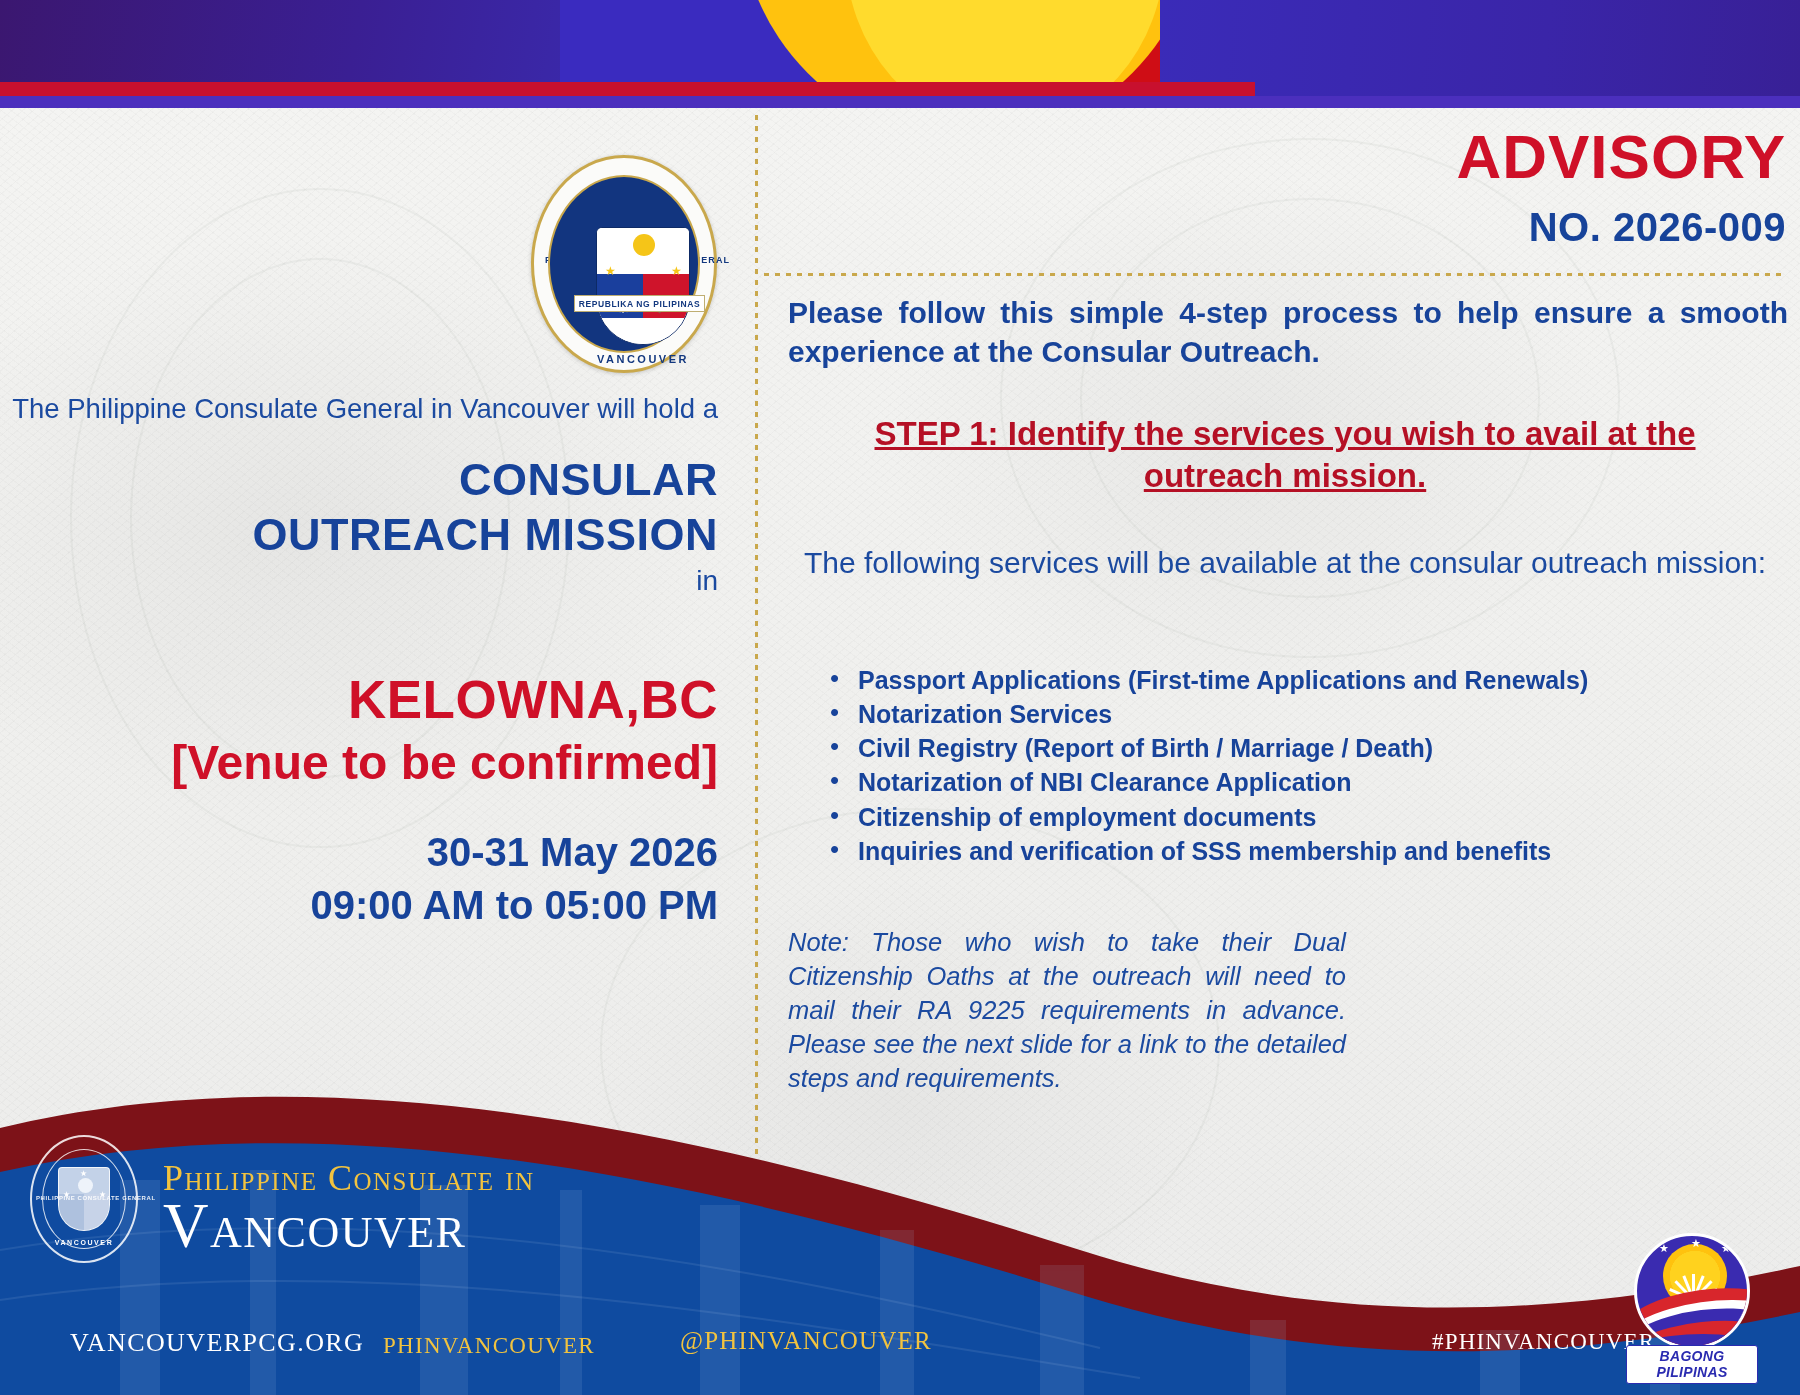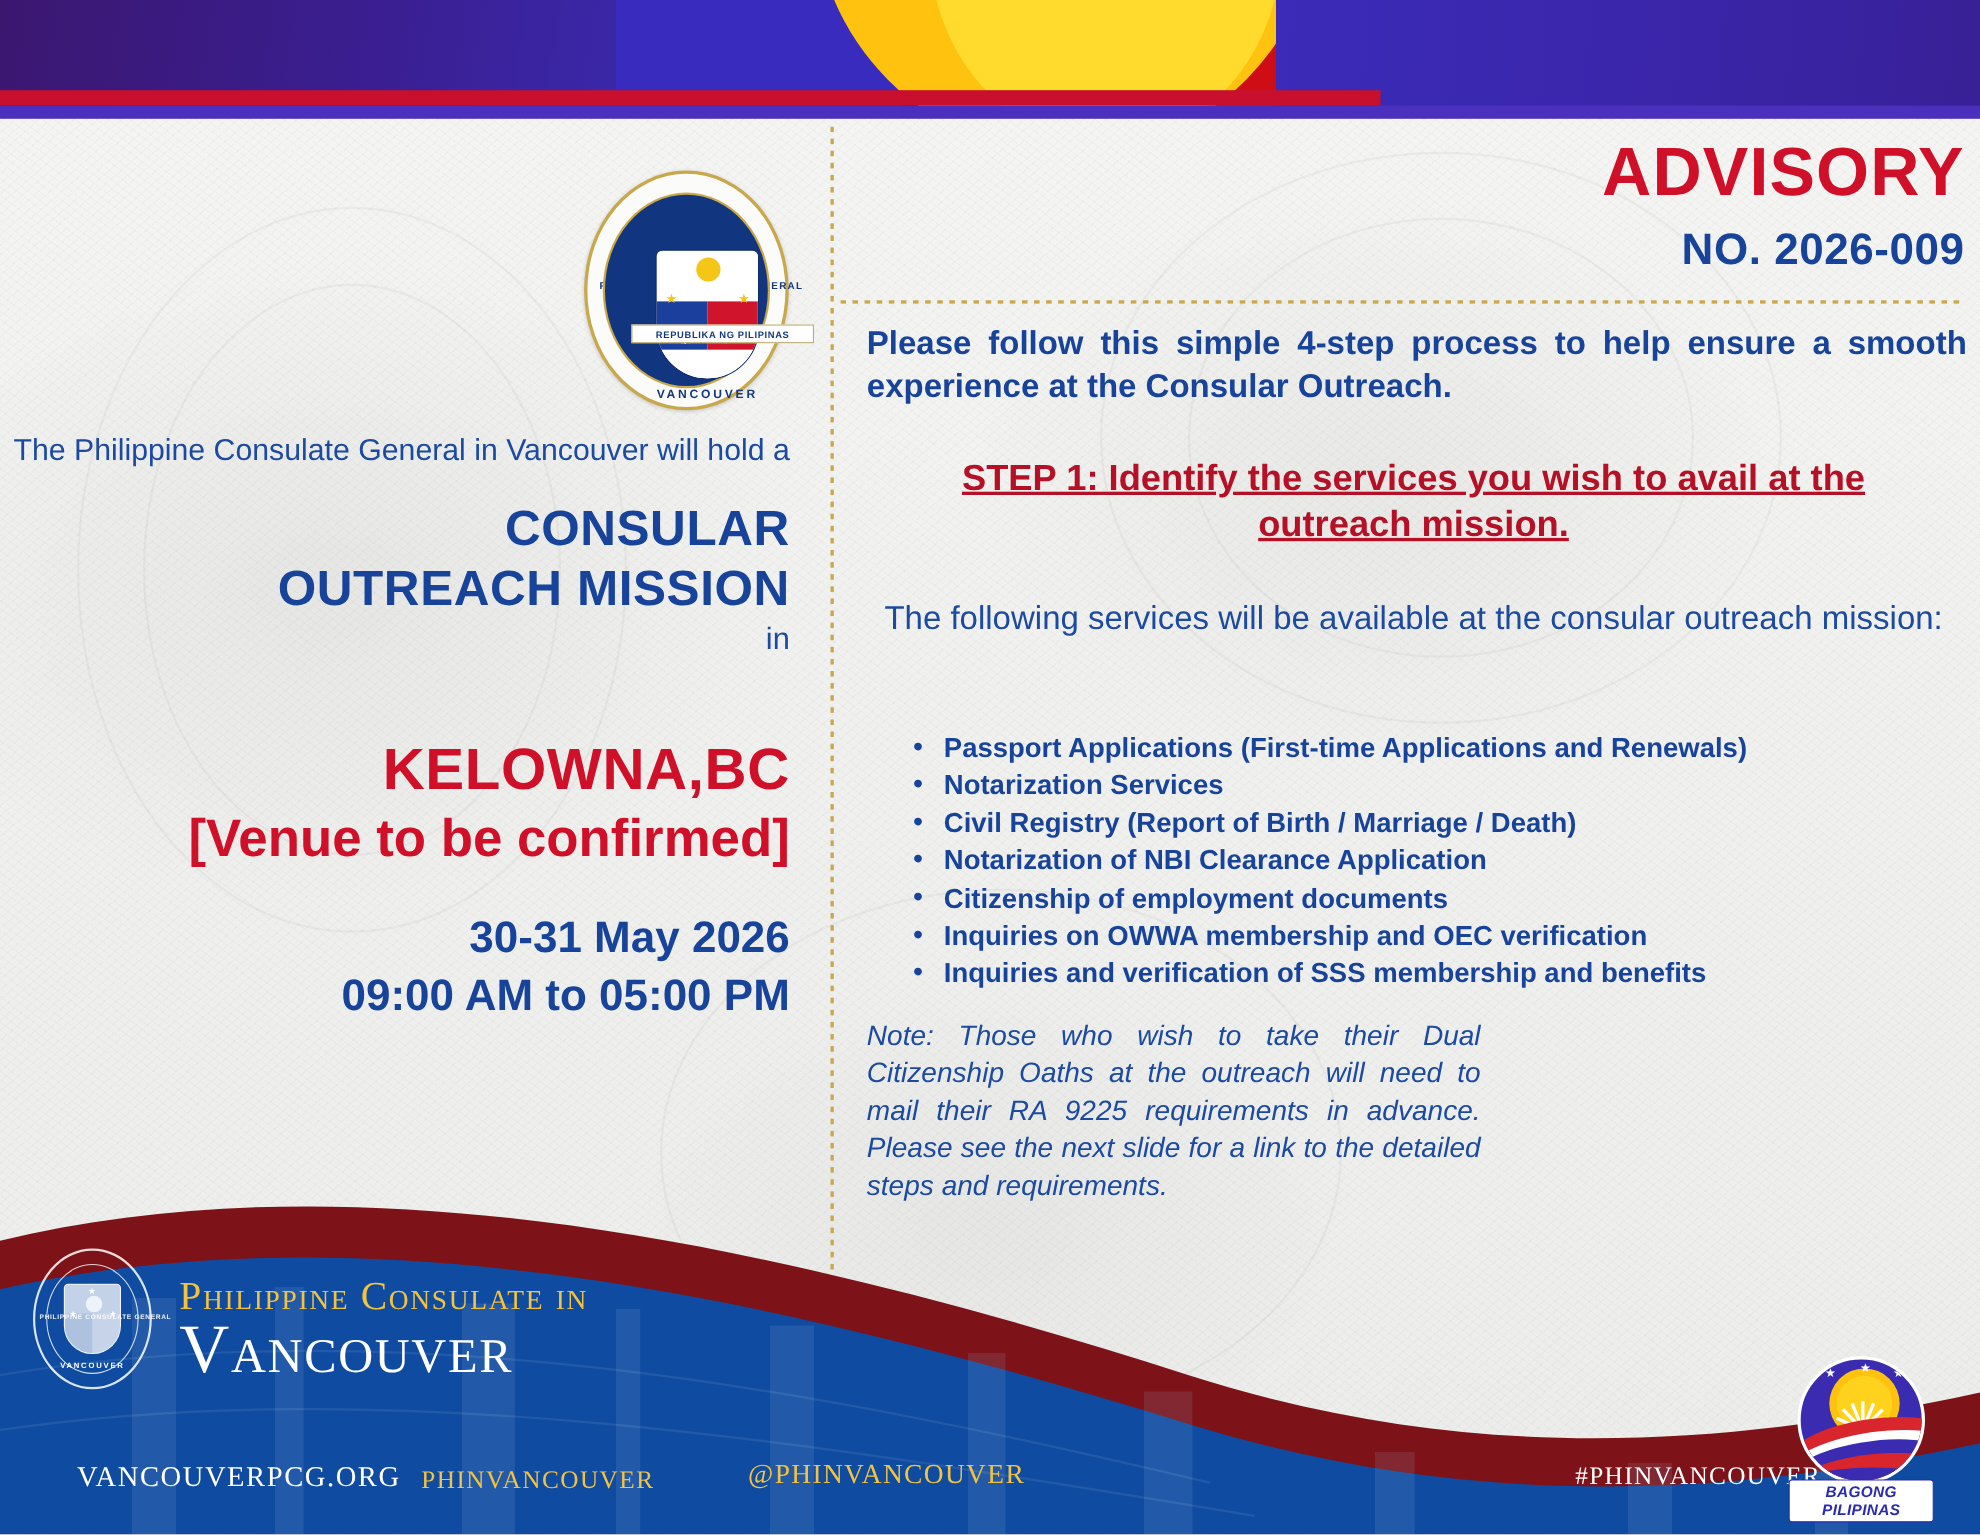--- a/index.html
+++ b/index.html
@@ -128,21 +128,21 @@
     box-shadow:0 0 0 2px #fff;
   }
   .seal-txt{
     position:absolute; left:0; top:0; width:186px; height:218px;
     font-size:9.5px; font-weight:bold; color:#13387f; letter-spacing:.5px;
   }
   .seal-txt span{
     position:absolute; transform-origin:center center; white-space:nowrap;
   }
   .seal-band{
-    position:absolute; left:24px; top:118px; width:166px; height:17px;
+    position:absolute; left:24px; top:118px; width:131px; height:17px;
     background:#fff; border:1px solid #bfae72;
     font-size:8.5px; font-weight:bold; letter-spacing:.6px; color:#13387f;
     text-align:center; line-height:16px;
   }
   .seal-vanc{
     position:absolute; left:0; top:176px; width:186px;
     text-align:center; font-size:11px; font-weight:bold;
     letter-spacing:2.5px; color:#13387f;
   }
 
@@ -452,21 +452,20 @@
   <div id="advisory-no">NO. 2026-009</div>
   <div id="intro-para">Please follow this simple 4-step process to help ensure a smooth experience at the Consular Outreach.</div>
   <div id="step-head">STEP 1: Identify the services you wish to avail at the outreach mission.</div>
   <div id="services-lead">The following services will be available at the consular outreach mission:</div>
   <ul id="services-list">
       <li><b>Passport Applications</b><span> (First-time Applications and Renewals)</span></li>
       <li><b>Notarization Services</b></li>
       <li><b>Civil Registry</b><span> (Report of Birth / Marriage / Death)</span></li>
       <li><b>Notarization of NBI Clearance Application</b></li>
       <li><b>Citizenship of employment documents</b></li>
-      <li><b>Inquiries on OWWA membership and OEC verification</b></li>
       <li><b>Inquiries and verification of SSS membership and benefits</b></li>
     </ul>
   <div id="note-para">Note: Those who wish to take their Dual Citizenship Oaths at the outreach will need to mail their RA 9225 requirements in advance. Please see the next slide for a link to the detailed steps and requirements.</div>
 </div>
 
 <div id="footer">
   <svg width="1800" height="1395" viewBox="0 0 1800 1395">
 
     <path d="M0,1128 C320,1050 700,1128 1080,1250 C1330,1330 1560,1318 1800,1266 L1800,1395 L0,1395 Z" fill="#7d1218"></path>
 

